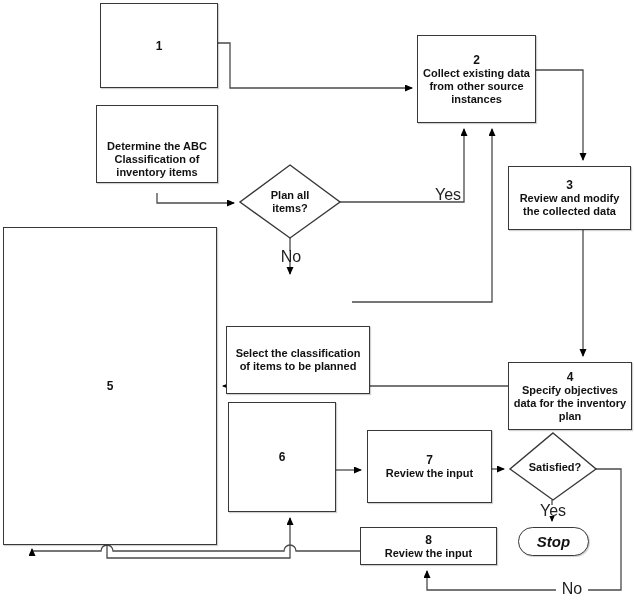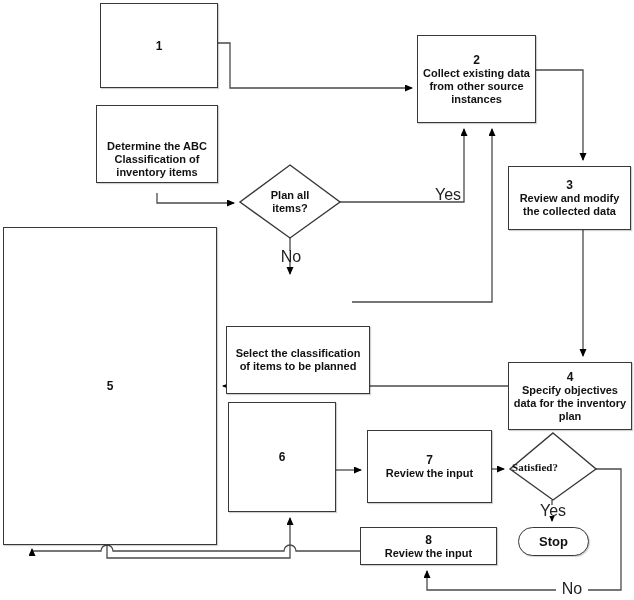--- a/index.html
+++ b/index.html
@@ -12,21 +12,21 @@
     position:absolute;box-sizing:border-box;background:#fff;
     border:1.5px solid #383838;box-shadow:1px 1px 1px rgba(0,0,0,.18);
     display:flex;flex-direction:column;align-items:center;justify-content:center;
     text-align:center;font-weight:bold;font-size:11px;line-height:13px;padding:3px;
   }
   .node .num{display:block;font-size:12px;line-height:14px;font-weight:bold;}
   .dlabel{
     position:absolute;box-sizing:border-box;display:flex;align-items:center;justify-content:center;
     text-align:center;font-weight:bold;font-size:11px;line-height:13px;background:transparent;
   }
-  .terminator{border-radius:15px;font-size:13px;box-shadow:1px 1px 1px rgba(0,0,0,.18);}
+  .terminator{border-radius:15px;font-size:15px;box-shadow:1px 1px 1px rgba(0,0,0,.18);font-style:italic;}
   .edge-label{
     position:absolute;font-size:16px;line-height:11px;font-weight:normal;color:#222;
     text-align:center;background:#ffffff;padding:0 1px;
   }
 </style>
 </head>
 <body>
 
 <div class="canvas">
 
@@ -97,21 +97,21 @@
     <span class="num">7</span>
     <span>Review the input</span>
   </div>
 
   <div class="node" style="left:360px;top:527px;width:137px;height:38px;">
     <span class="num">8</span>
     <span>Review the input</span>
   </div>
 
   <div class="dlabel" style="left:252px;top:186px;width:76px;height:32px;">Plan all items?</div>
-  <div class="dlabel" style="left:497px;top:459px;width:76px;height:16px;font-family:Liberation Serif, serif;">Satisfied?</div>
+  <div class="dlabel" style="left:517px;top:459px;width:76px;height:16px;">Satisfied?</div>
 
   <div class="node terminator" style="left:518px;top:527px;width:71px;height:29px;">
     <span>Stop</span>
   </div>
 
   <span class="edge-label" style="left:433px;top:189px;width:28px;">Yes</span>
   <span class="edge-label" style="left:276px;top:251px;width:28px;">No</span>
   <span class="edge-label" style="left:538px;top:505px;width:28px;">Yes</span>
   <span class="edge-label" style="left:556px;top:583px;width:30px;">No</span>
 

